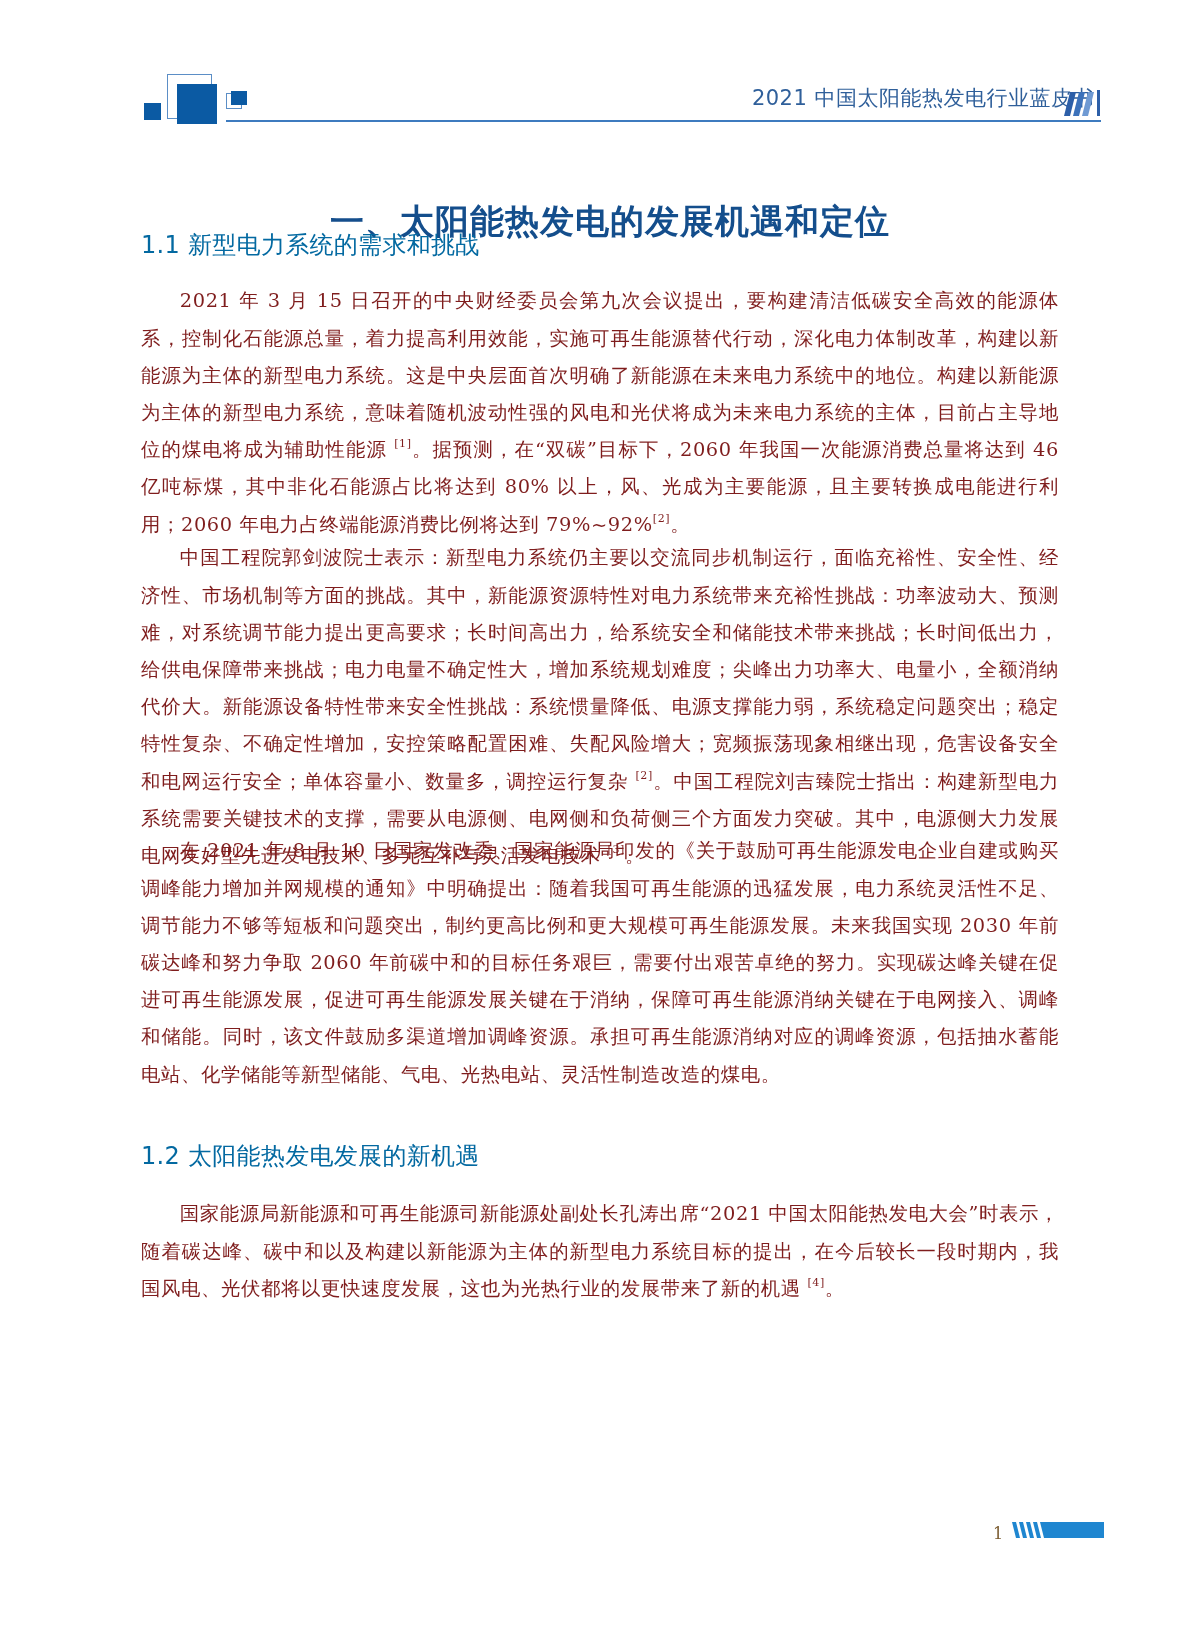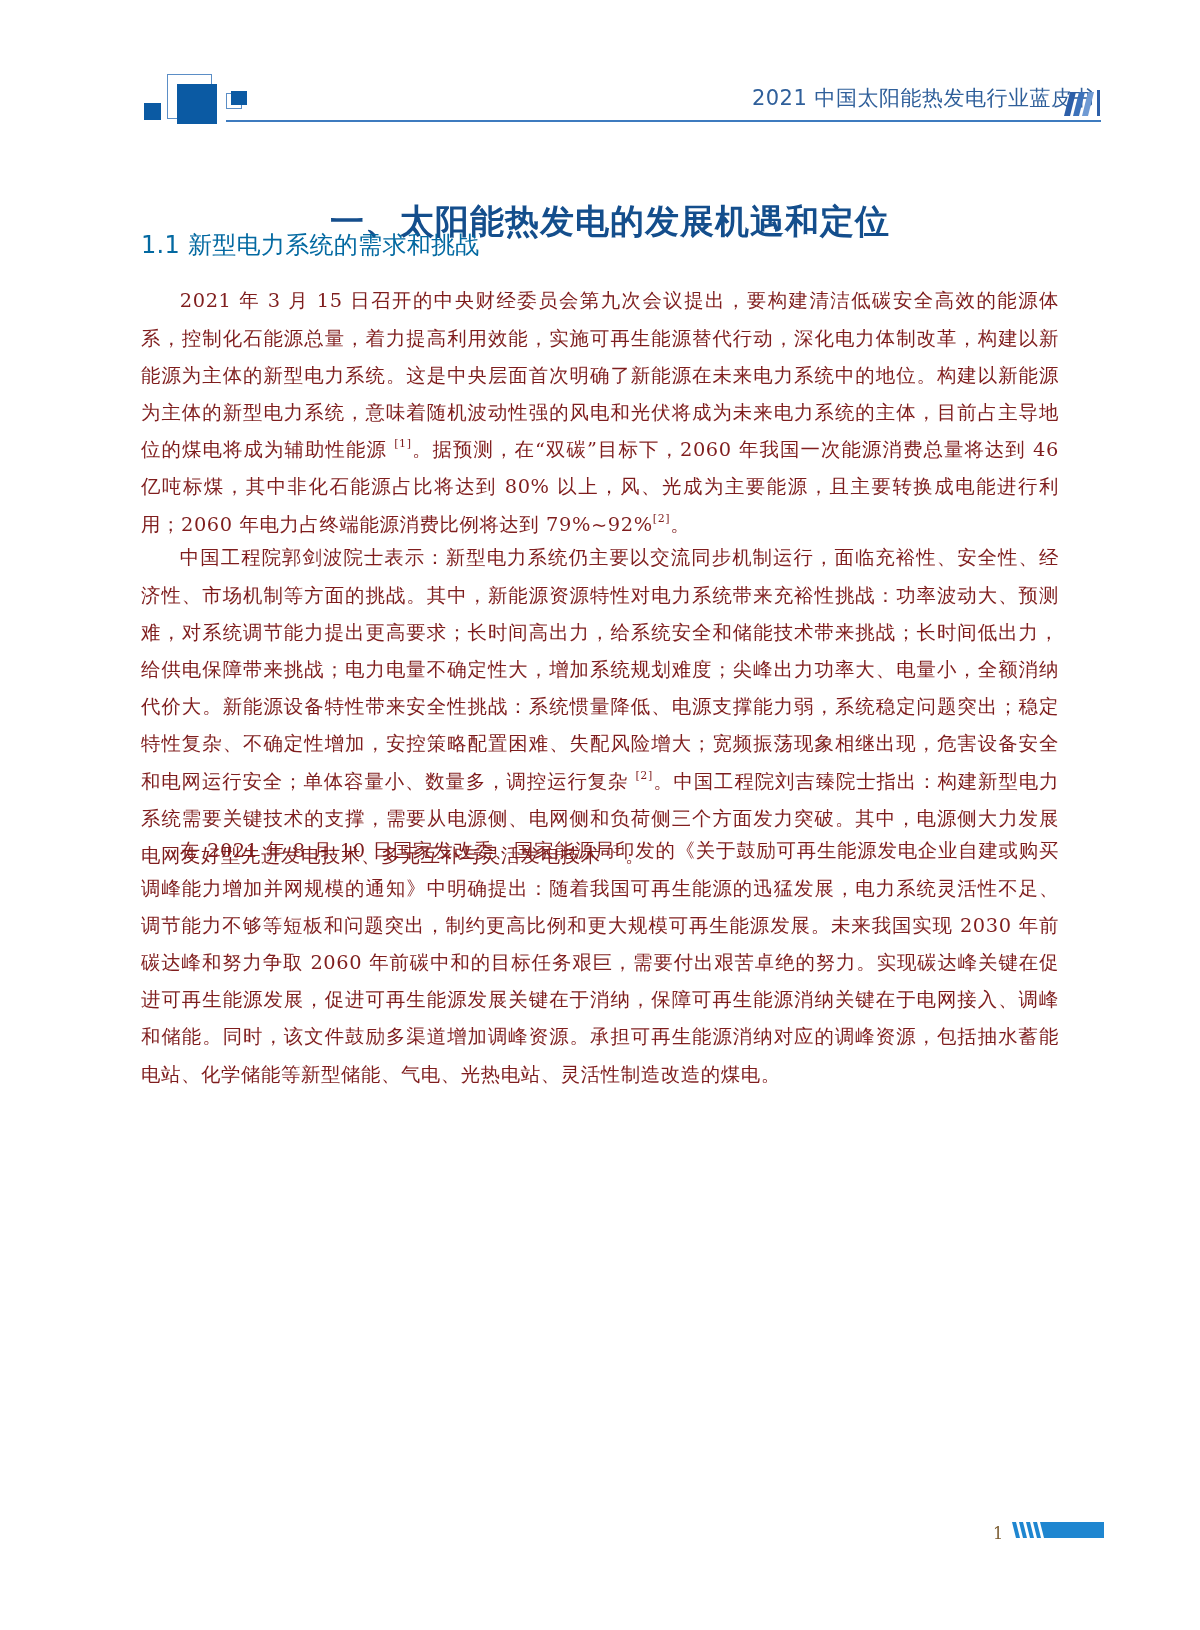--- a/index.html
+++ b/index.html
@@ -134,21 +134,23 @@
   <div class="chapter-title">一、太阳能热发电的发展机遇和定位</div>
 
   <div class="section-title sec-1-1">1.1 新型电力系统的需求和挑战</div>
 
   <p class="para p1"><span>2021 年 3 月 15 日召开的中央财经委员会第九次会议提出，要构建清洁低碳安全高效的能源体系，控制化石能源总量，着力提高利用效能，实施可再生能源替代行动，深化电力体制改革，构建以新能源为主体的新型电力系统。这是中央层面首次明确了新能源在未来电力系统中的地位。构建以新能源为主体的新型电力系统，意味着随机波动性强的风电和光伏将成为未来电力系统的主体，目前占主导地位的煤电将成为辅助性能源 </span><sup>[1]</sup><span>。据预测，在“双碳”目标下，2060 年我国一次能源消费总量将达到 46 亿吨标煤，其中非化石能源占比将达到 80% 以上，风、光成为主要能源，且主要转换成电能进行利用；2060 年电力占终端能源消费比例将达到 79%~92%</span><sup>[2]</sup><span>。</span></p>
 
   <p class="para p2"><span>中国工程院郭剑波院士表示：新型电力系统仍主要以交流同步机制运行，面临充裕性、安全性、经济性、市场机制等方面的挑战。其中，新能源资源特性对电力系统带来充裕性挑战：功率波动大、预测难，对系统调节能力提出更高要求；长时间高出力，给系统安全和储能技术带来挑战；长时间低出力，给供电保障带来挑战；电力电量不确定性大，增加系统规划难度；尖峰出力功率大、电量小，全额消纳代价大。新能源设备特性带来安全性挑战：系统惯量降低、电源支撑能力弱，系统稳定问题突出；稳定特性复杂、不确定性增加，安控策略配置困难、失配风险增大；宽频振荡现象相继出现，危害设备安全和电网运行安全；单体容量小、数量多，调控运行复杂 </span><sup>[2]</sup><span>。中国工程院刘吉臻院士指出：构建新型电力系统需要关键技术的支撑，需要从电源侧、电网侧和负荷侧三个方面发力突破。其中，电源侧大力发展电网友好型先进发电技术、多元互补与灵活发电技术 </span><sup>[3]</sup><span>。</span></p>
 
   <p class="para p3"><span>在 2021 年 8 月 10 日国家发改委、国家能源局印发的《关于鼓励可再生能源发电企业自建或购买调峰能力增加并网规模的通知》中明确提出：随着我国可再生能源的迅猛发展，电力系统灵活性不足、调节能力不够等短板和问题突出，制约更高比例和更大规模可再生能源发展。未来我国实现 2030 年前碳达峰和努力争取 2060 年前碳中和的目标任务艰巨，需要付出艰苦卓绝的努力。实现碳达峰关键在促进可再生能源发展，促进可再生能源发展关键在于消纳，保障可再生能源消纳关键在于电网接入、调峰和储能。同时，该文件鼓励多渠道增加调峰资源。承担可再生能源消纳对应的调峰资源，包括抽水蓄能电站、化学储能等新型储能、气电、光热电站、灵活性制造改造的煤电。</span></p>
 
+  <div class="section-title sec-1-2">1.2 太阳能热发电发展的新机遇</div>
 
+  <p class="para p4"><span>国家能源局新能源和可再生能源司新能源处副处长孔涛出席“2021 中国太阳能热发电大会”时表示，随着碳达峰、碳中和以及构建以新能源为主体的新型电力系统目标的提出，在今后较长一段时期内，我国风电、光伏都将以更快速度发展，这也为光热行业的发展带来了新的机遇 </span><sup>[4]</sup><span>。</span></p>
 
 
   <div class="page-number">1</div>
   <svg class="footer-bar" viewBox="0 0 92 16">
     <polygon points="0,0 4,0 8,16 4,16" fill="#1f86d0"></polygon>
     <polygon points="7,0 11,0 15,16 11,16" fill="#1f86d0"></polygon>
     <polygon points="14,0 18,0 22,16 18,16" fill="#1f86d0"></polygon>
     <polygon points="21,0 25,0 29,16 25,16" fill="#1f86d0"></polygon>
     <polygon points="28,0 92,0 92,16 32,16" fill="#1f86d0"></polygon>
   </svg>

